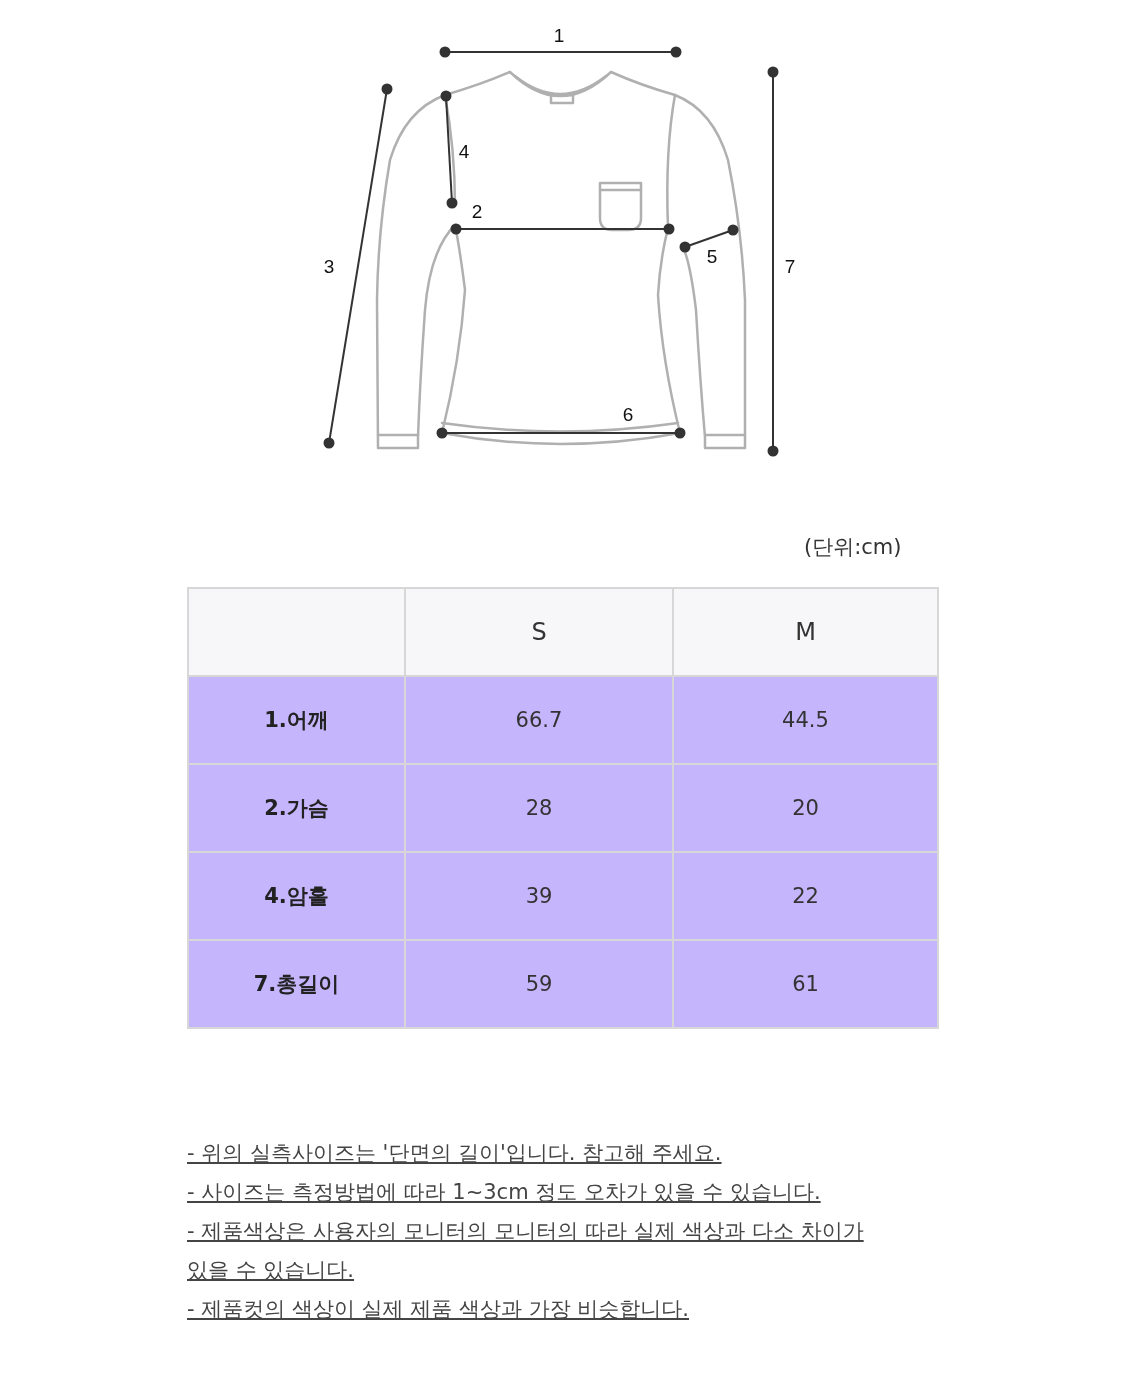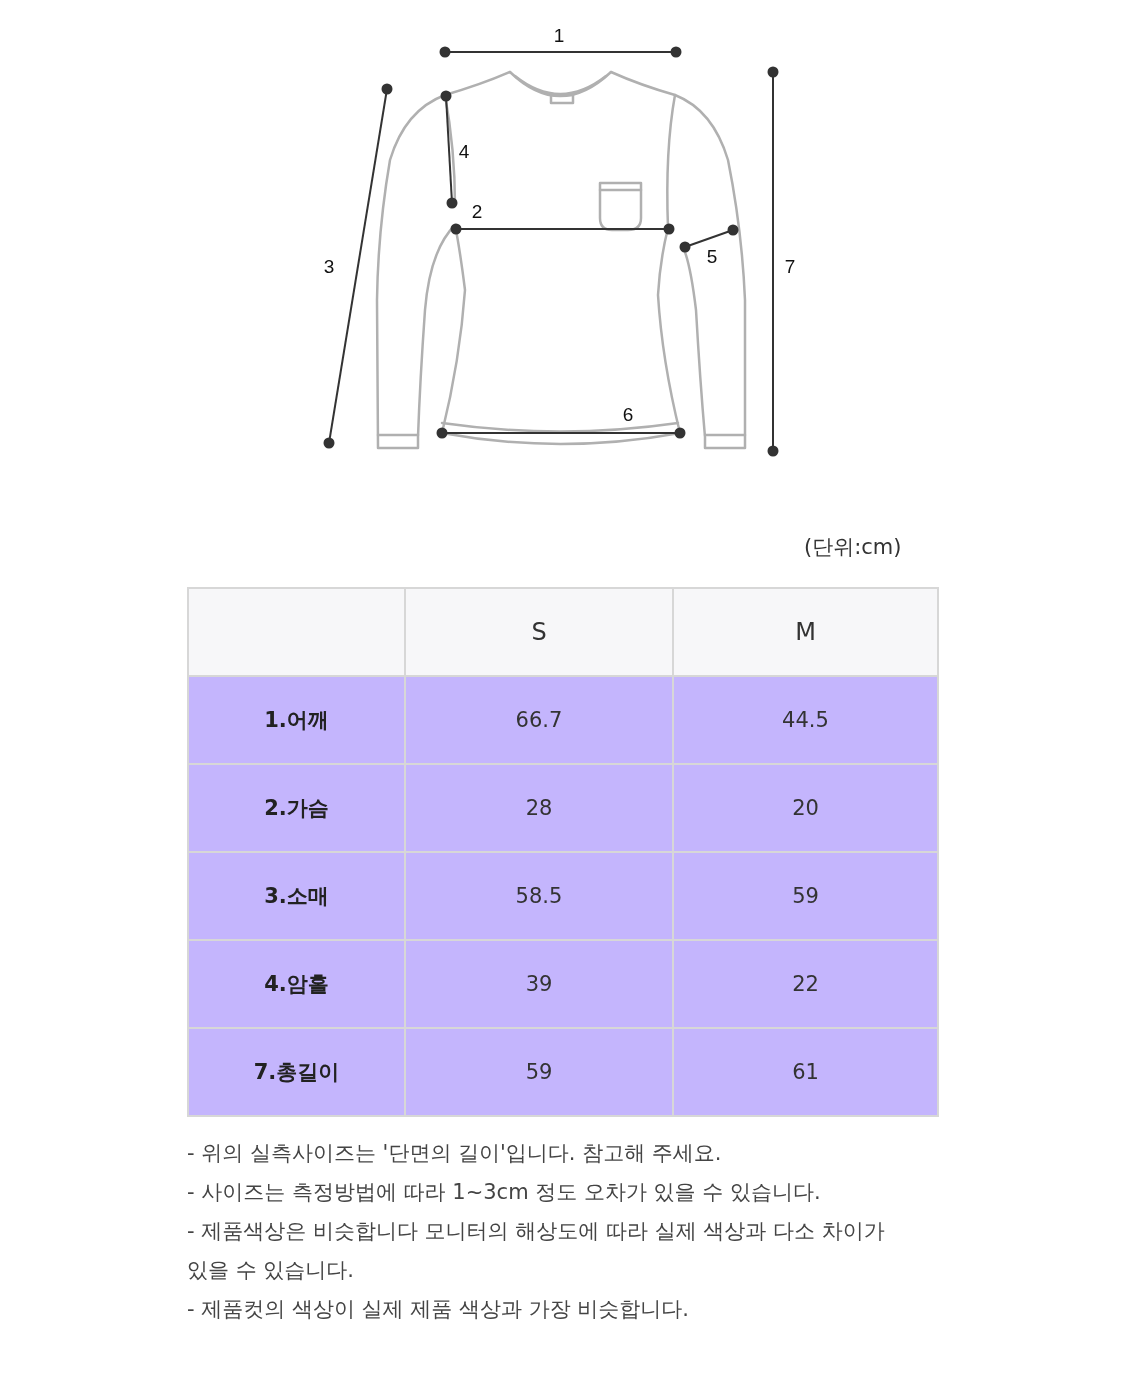--- a/index.html
+++ b/index.html
@@ -8,21 +8,21 @@
   #diagram { position:absolute; left:0; top:0; width:1125px; height:480px; }
   .dlabel { position:absolute; font-family:"Liberation Sans", "DejaVu Sans", sans-serif;
             font-size:19px; color:#111; transform:translate(-50%,-50%); }
   #unit { position:absolute; left:804px; top:533px; font-size:21px; color:#333; }
   table { position:absolute; left:187px; top:587px; border-collapse:collapse; table-layout:fixed; width:750px; }
   td, th { border:2px solid #d7d7d7; text-align:center; vertical-align:middle; font-weight:normal; }
   thead th { background:#f7f7f9; height:84px; font-size:24px; color:#333; }
   tbody td { height:84px; font-size:21px; color:#333; background:#c4b5fd; }
   tbody td.rowlabel { font-weight:bold; color:#222; font-size:21px; }
   #notes { position:absolute; left:187px; top:1134px; width:760px; font-size:21px; color:#444; line-height:39px; }
-  #notes p { margin:0; }
+  #notes p { margin:0;text-decoration:underline; }
 </style>
 </head>
 <body>
 
 <div id="diagram">
   <svg width="1125" height="480" viewBox="0 0 1125 480">
     <g fill="none" stroke="#b0b0b0" stroke-width="2.5" stroke-linejoin="round" stroke-linecap="round">
 
       <path d="M510 72 Q480 85 445 95 Q405 110 390 160 Q378 230 377 300 L378 448 L418 448 L418 437 Q420 380 425 310 Q430 250 455 225"></path>
       <path d="M455 225 Q460 250 465 290 Q460 360 442 433"></path>
@@ -106,36 +106,31 @@
       <td class="rowlabel">1.어깨</td>
       <td>66.7</td>
       <td>44.5</td>
     </tr>
     <tr>
       <td class="rowlabel">2.가슴</td>
       <td>28</td>
       <td>20</td>
     </tr>
     <tr>
-      <td class="rowlabel">3.소매</td>
-      <td>58.5</td>
-      <td>59</td>
-    </tr>
-    <tr>
       <td class="rowlabel">4.암홀</td>
       <td>39</td>
       <td>22</td>
     </tr>
     <tr>
       <td class="rowlabel">7.총길이</td>
       <td>59</td>
       <td>61</td>
     </tr>
   </tbody>
 </table>
 
 <div id="notes">
   <p>- 위의 실측사이즈는 '단면의 길이'입니다. 참고해 주세요.</p>
   <p>- 사이즈는 측정방법에 따라 1~3cm 정도 오차가 있을 수 있습니다.</p>
-  <p>- 제품색상은 비슷합니다 모니터의 해상도에 따라 실제 색상과 다소 차이가</p>
+  <p>- 제품색상은 사용자의 모니터의 모니터의 따라 실제 색상과 다소 차이가</p>
   <p>있을 수 있습니다.</p>
   <p>- 제품컷의 색상이 실제 제품 색상과 가장 비슷합니다.</p>
 </div>
 
 </body></html>

